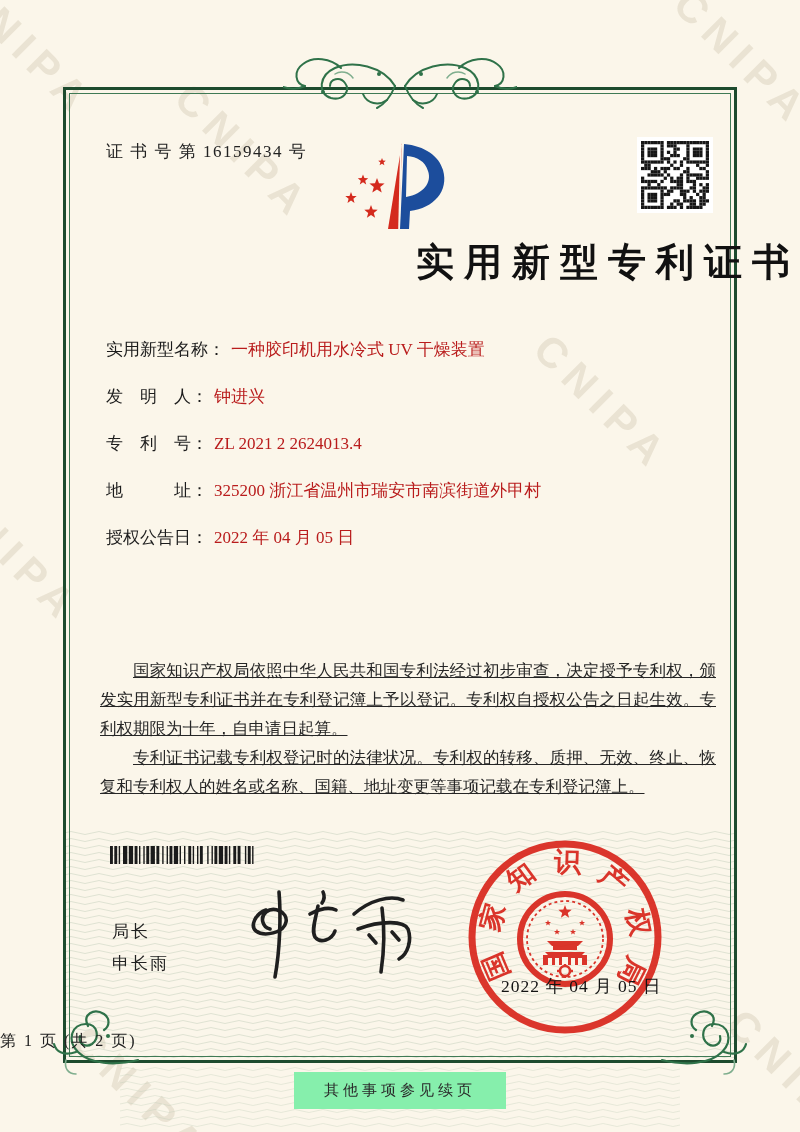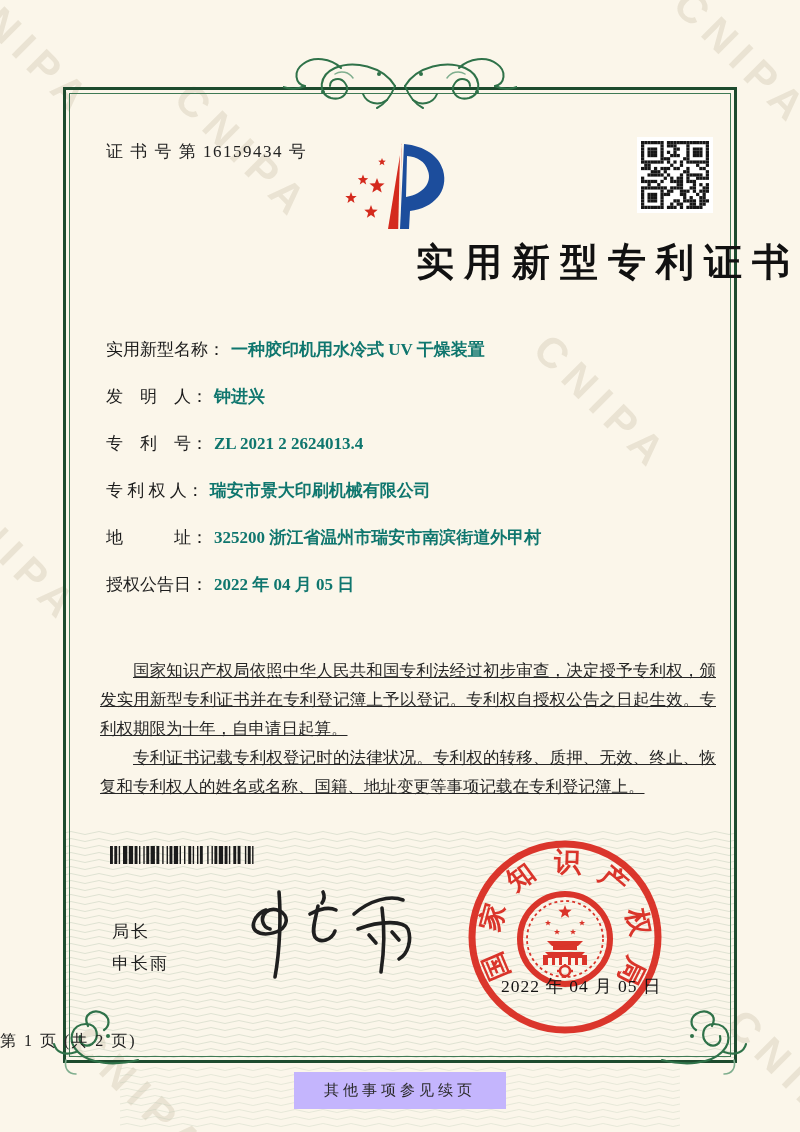--- a/index.html
+++ b/index.html
@@ -38,21 +38,21 @@
     background:#ffffff;display:flex;align-items:center;justify-content:center;
   }
   .title{
     position:absolute;left:0;right:0;top:237px;text-align:right;
     font-size:38px;font-weight:bold;letter-spacing:10px;color:#111;
   }
   
   .fields{position:absolute;left:106px;top:338px;width:610px;font-size:17px;}
   .field-row{position:relative;height:17px;margin-bottom:30px;white-space:nowrap;}
   .field-label{color:#1c1c1c;}
-  .field-value{color:#0f766e;margin-left:6px;font-weight:bold;}
+  .field-value{color:#b91c1c;margin-left:6px;}
   .grant-no{position:absolute;left:314px;top:0;}
   
   .body-text{
     position:absolute;left:100px;top:656px;width:616px;
     font-size:16.5px;line-height:29px;text-align:justify;color:#262626;
   }
   .body-text p{margin:0;text-indent:2em;text-decoration:underline;}
   
   .barcode{position:absolute;left:110px;top:846px;}
   .signer{
@@ -65,21 +65,21 @@
   .seal-date{
     position:absolute;left:501px;top:974px;z-index:5;
     font-size:17.5px;color:#141414;letter-spacing:1px;white-space:nowrap;
   }
   .page-indicator{
     position:absolute;left:0;right:0;top:1031px;text-align:left;
     font-size:16px;letter-spacing:2px;color:#222;
   }
   .continuation{
     position:absolute;left:50%;top:1072px;transform:translateX(-50%);
-    background:#c4b5fd;padding:9px 30px;font-size:15px;letter-spacing:4px;
+    background:#86efac;padding:9px 30px;font-size:15px;letter-spacing:4px;
     color:#2a2a2a;white-space:nowrap;z-index:4;
   }
   .waves{position:absolute;pointer-events:none;}
 </style>
 </head>
 <body>
 
 <div class="page">
 
   <div class="wm" style="left:25px;top:48px">CNIPA</div>
@@ -446,23 +446,20 @@
     <div class="field-row">
       <span class="field-label">实用新型名称：</span><span class="field-value">一种胶印机用水冷式 UV 干燥装置</span>
     </div>
     <div class="field-row">
       <span class="field-label">发　明　人：</span><span class="field-value">钟进兴</span>
     </div>
     <div class="field-row">
       <span class="field-label">专　利　号：</span><span class="field-value">ZL 2021 2 2624013.4</span>
     </div>
     <div class="field-row">
-      <span class="field-label">专 利 权 人：</span><span class="field-value">瑞安市景大印刷机械有限公司</span>
-    </div>
-    <div class="field-row">
       <span class="field-label">地　　　址：</span><span class="field-value">325200 浙江省温州市瑞安市南滨街道外甲村</span>
     </div>
     <div class="field-row">
       <span>
         <span class="field-label">授权公告日：</span><span class="field-value">2022 年 04 月 05 日</span>
       </span>
     </div>
   </div>
 
   <div class="body-text">

